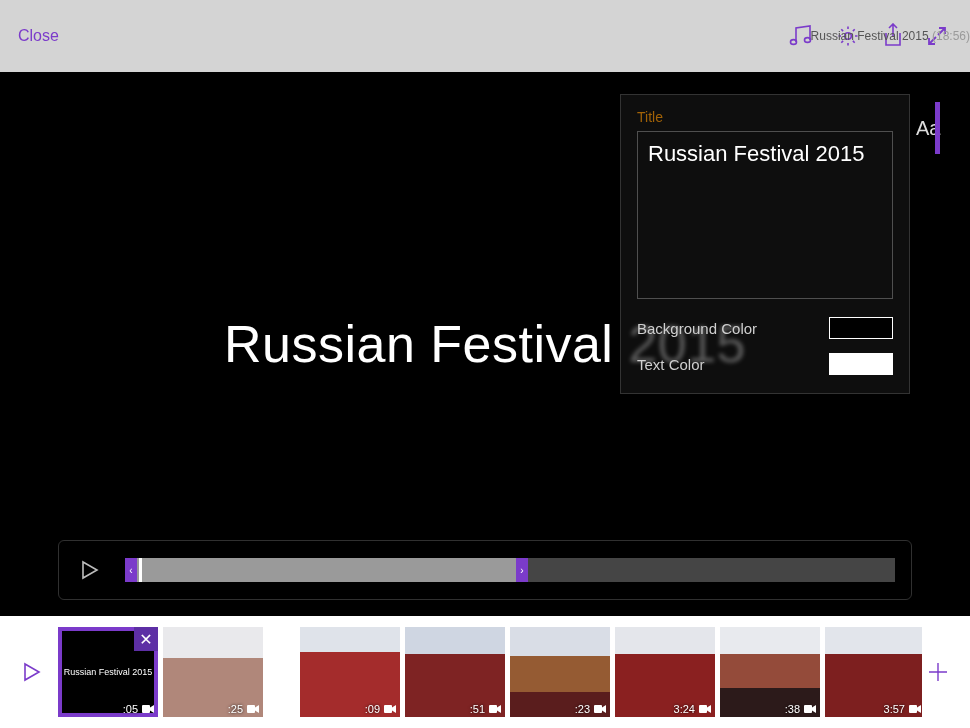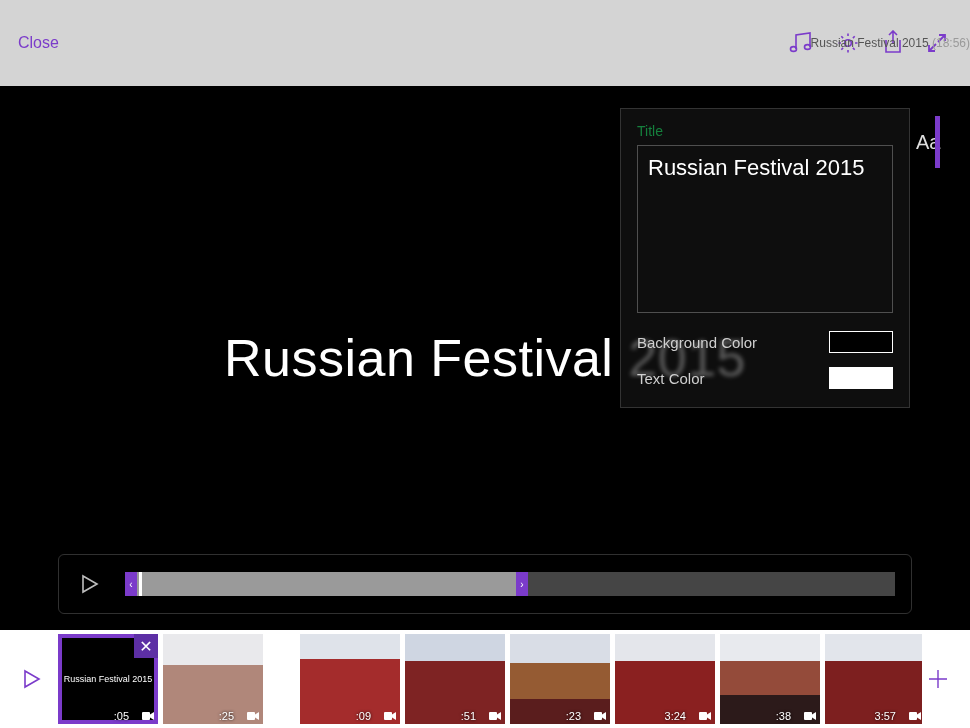--- a/index.html
+++ b/index.html
@@ -1,40 +1,40 @@
 <!DOCTYPE html>
 <html><head>
 <meta charset="utf-8">
 <style>
   * { box-sizing: border-box; margin: 0; padding: 0; }
   html, body { width: 970px; height: 728px; overflow: hidden; font-family: -apple-system, "Helvetica Neue", Helvetica, Arial, sans-serif; font-weight: 300; }
   body { background: #fff; display: flex; flex-direction: column; }
 
   
-  .topbar { height: 86px; background: #d4d4d4; display: flex; align-items: center; position: relative; }
+  .topbar { height: 72px; background: #d4d4d4; display: flex; align-items: center; position: relative; }
   .close-btn { color: #7b3bca; font-size: 16px; margin-left: 18px; cursor: pointer; }
   .title-area { position: absolute; left: 0; right: 0; text-align: right; pointer-events: none; font-size: 12px; color: #555; padding-left: 25px; }
   .title-area .muted { color: #9a9a9a; }
   .top-actions { margin-left: auto; display: flex; align-items: center; gap: 22px; margin-right: 22px; }
   .top-actions svg { display: block; }
 
   
   .preview { position: relative; height: 544px; background: #000; overflow: hidden; }
   .preview-title-text {
     position: absolute; left: 50%; top: 50%; transform: translate(-50%, -50%);
     color: #fff; font-size: 52px; font-weight: 200; letter-spacing: 0.5px; white-space: nowrap;
   }
 
   
   .panel {
     position: absolute; top: 22px; right: 60px; width: 290px;
     background: rgba(20,20,20,0.7); border: 1px solid rgba(120,120,120,0.35);
     padding: 14px 16px 18px 16px; backdrop-filter: blur(2px);
   }
-  .panel-label { color: #15803d; font-size: 14px; margin-bottom: 6px; }
+  .panel-label { color: #a16207; font-size: 14px; margin-bottom: 6px; }
   .panel-textarea {
     width: 100%; height: 168px; background: transparent; border: 1px solid rgba(200,200,200,0.35);
     resize: none; color: #fff; font-size: 22px; font-weight: 200; padding: 10px 10px; outline: none;
     font-family: inherit; line-height: 1.1;
   }
   .panel-row { display: flex; align-items: center; justify-content: space-between; margin-top: 14px; }
   .panel-row .row-label { color: #cfcfcf; font-size: 15px; }
   .swatch { width: 64px; height: 22px; border: 1px solid #fff; cursor: pointer; }
 
   
@@ -56,21 +56,21 @@
   
   .scrubber-outer { border: 1px solid rgba(120,120,120,0.4); border-radius: 6px; padding: 14px 16px; flex:1; display:flex; align-items:center; gap:20px; }
 
   
   .timeline { flex: 1; display: flex; align-items: center; background: #fff; padding: 0 16px; }
   .tl-play { width: 32px; height: 32px; display:flex; align-items:center; justify-content:center; cursor:pointer; margin-right: 10px; }
   .clips { display: flex; gap: 5px; flex: 1; overflow: hidden; }
   .clip { position: relative; width: 100px; height: 90px; background: #888; overflow:hidden; flex: none; }
   .clip.selected { outline: 4px solid #7b3bca; outline-offset: -4px; }
   .clip .badge-x { position:absolute; top:0; right:0; width:24px; height:24px; background:#5d2fa5; display:flex; align-items:center; justify-content:center; color:#fff; font-size:16px; cursor:pointer; }
-  .clip .meta { position:absolute; right:4px; bottom:2px; display:flex; align-items:center; gap:13px; color:#fff; font-size:11px; text-shadow:0 0 3px #000; }
+  .clip .meta { position:absolute; right:4px; bottom:2px; display:flex; align-items:center; gap:4px; color:#fff; font-size:11px; text-shadow:0 0 3px #000; }
   .clip .cam { width:12px; height:8px; }
   .clip .tally-title { position:absolute; left:0; right:0; top:50%; transform:translateY(-50%); color:#fff; font-size:9px; text-align:center; font-weight:300; }
   .add-btn { width: 32px; height: 32px; display:flex; align-items:center; justify-content:center; cursor:pointer; margin-left: auto; color:#7b3bca; }
 
   
   .thumb-a { background: linear-gradient(180deg,#e9e9ec 0 35%, #b0877a 35% 100%); text-align: center; }
   .thumb-b { background: linear-gradient(180deg,#dfe3ea 0 28%, #a42c2c 28% 100%); margin-left: 32px; }
   .thumb-c { background: linear-gradient(180deg,#cfd6e2 0 30%, #7e2323 30% 100%); }
   .thumb-d { background: linear-gradient(180deg,#d9dde6 0 32%, #955b33 32% 72%, #5a1d1d 72% 100%); }
   .thumb-e { background: linear-gradient(180deg,#e4e6eb 0 30%, #8a2020 30% 100%); }

